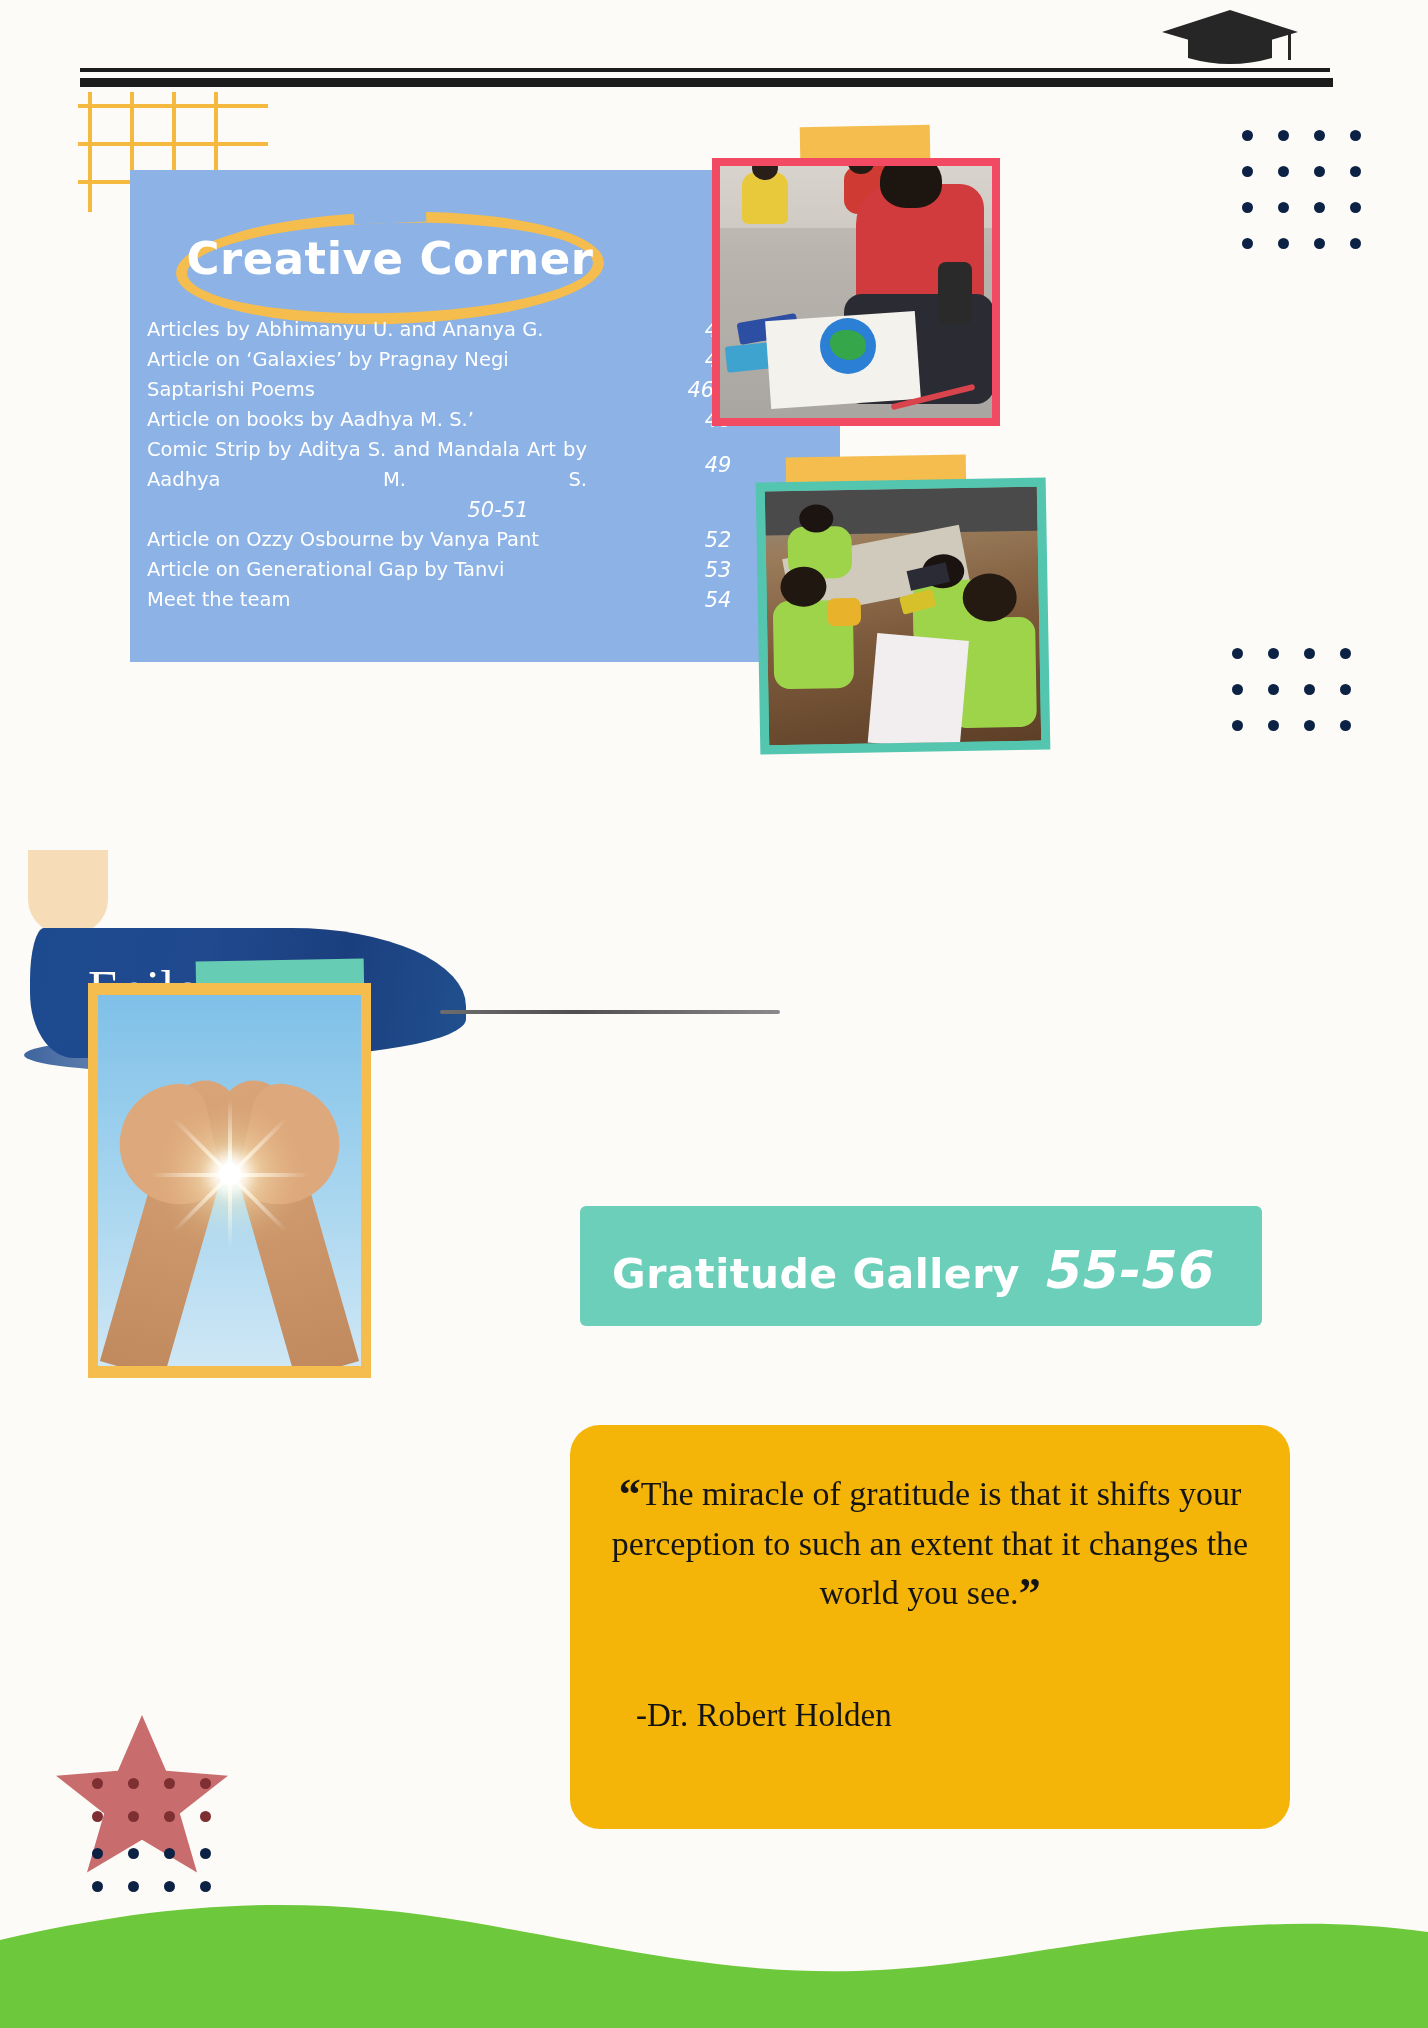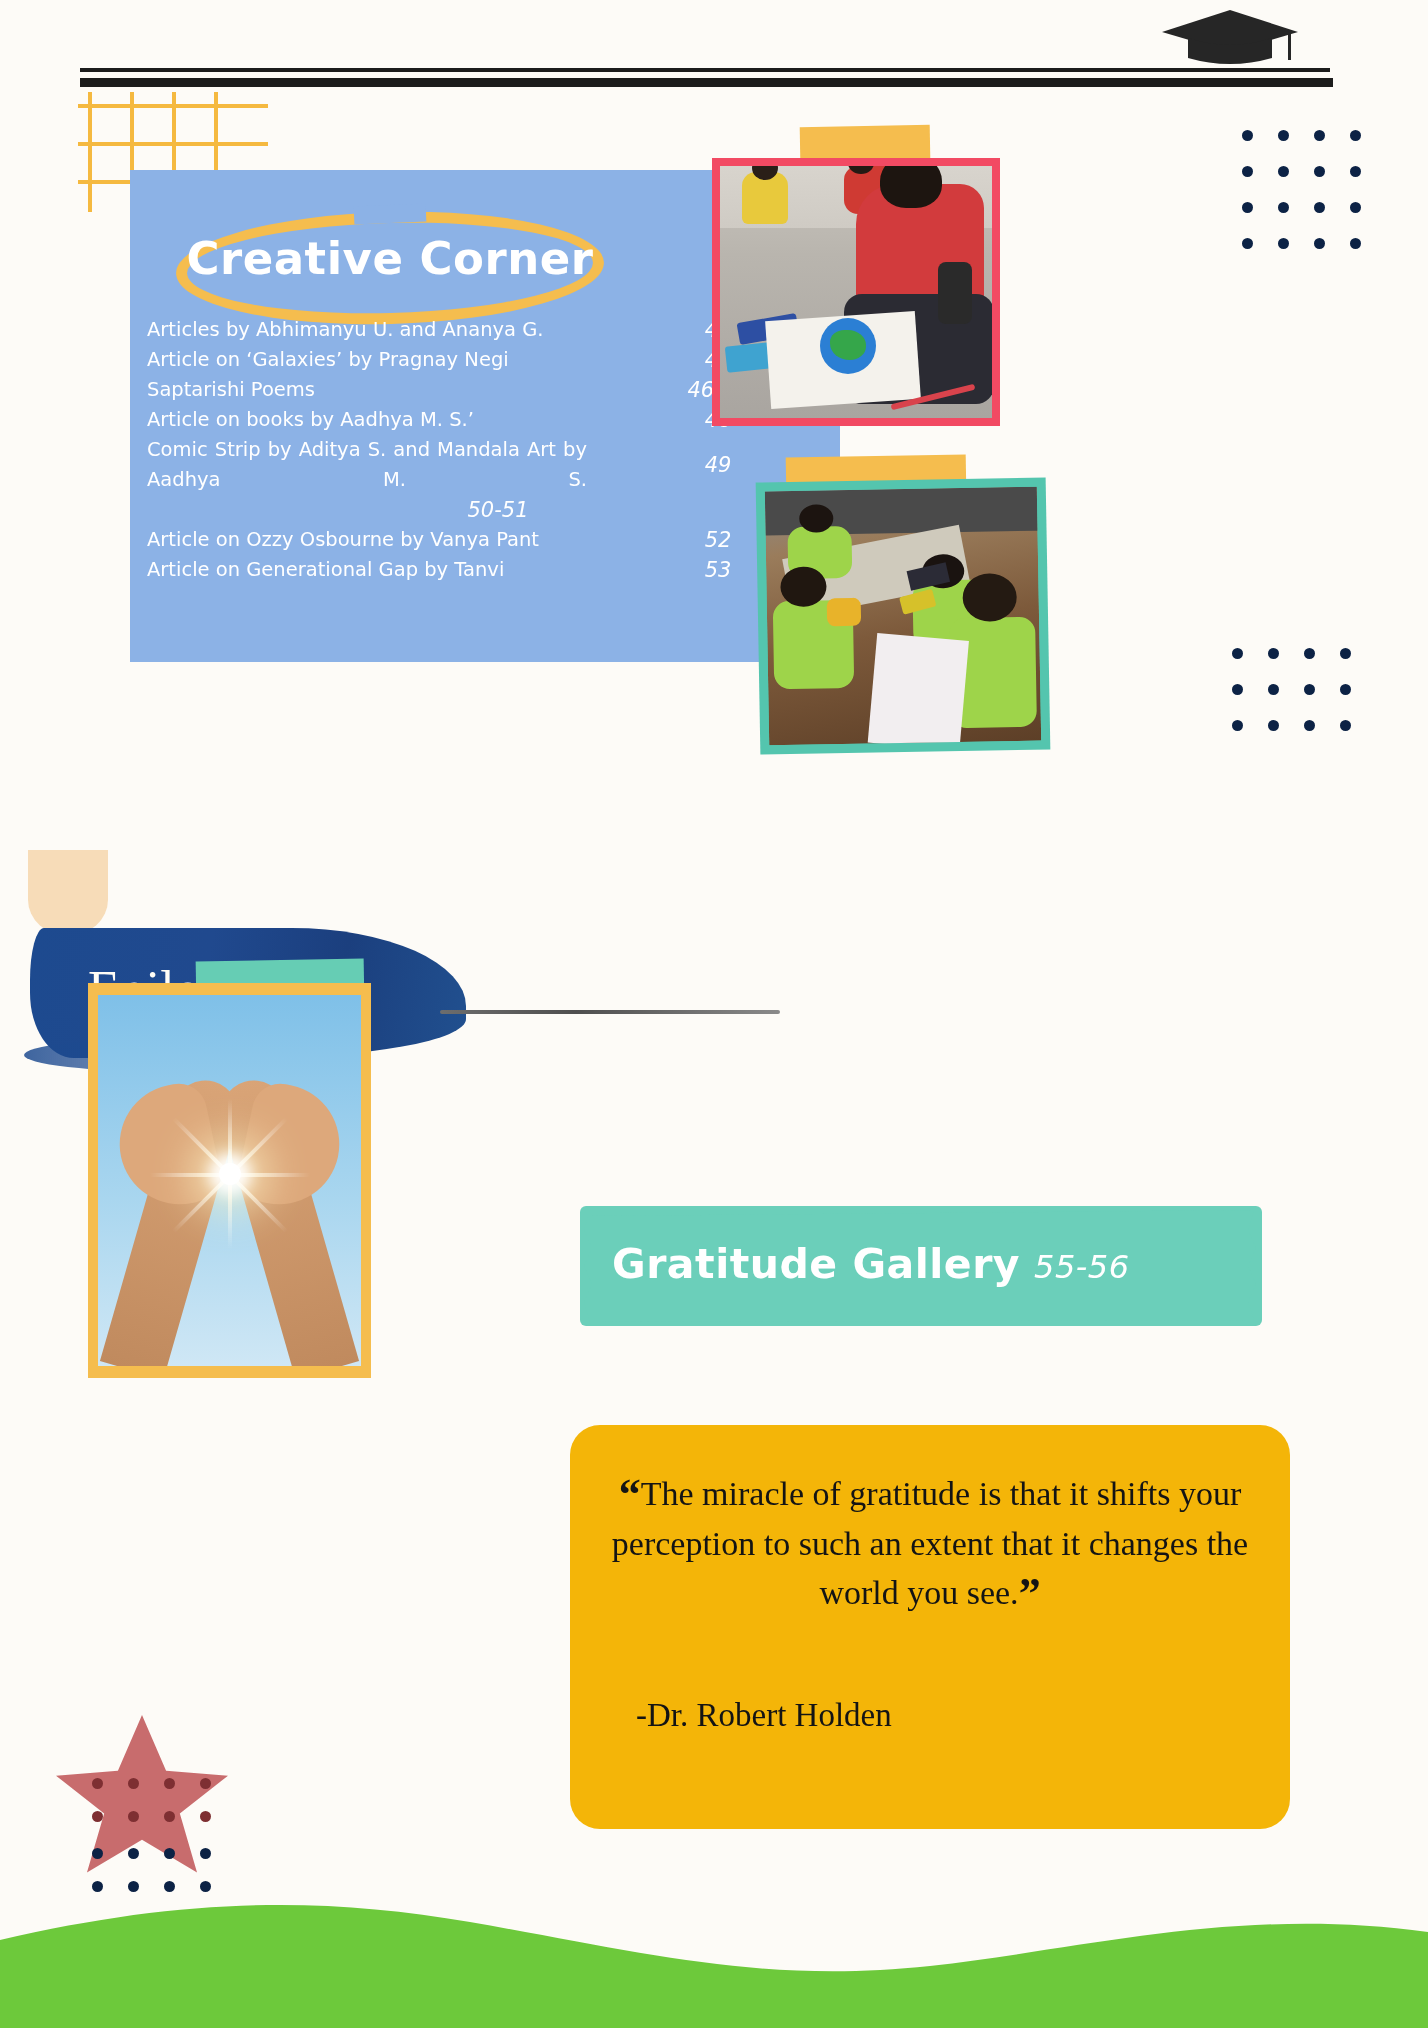--- a/index.html
+++ b/index.html
@@ -150,21 +150,21 @@
   .grat-banner {
     position:absolute; left: 580px; top: 1206px; width: 682px; height: 120px;
     background:#6bcfba; border-radius: 6px;
     -webkit-mask-image: none;
   }
   .grat-text {
     position:absolute; left:612px; top:1240px; width:640px;
     color:#ffffff; font-size:41px; font-weight:bold; letter-spacing:.5px;
     font-family:"DejaVu Sans", sans-serif;
   }
-  .grat-pages { font-style: italic; font-weight: 400; font-size:32px; margin-left:14px; }
+  .grat-pages { font-style: italic; font-weight: 700; font-size:52px; margin-left:26px; }
 
   
   .quote-card {
     position:absolute; left:570px; top:1425px; width:720px; height:404px;
     background:#f4b508; border-radius:30px;
   }
   .quote-body {
     position:absolute; left:40px; top:44px; width:640px;
     font-family:"Liberation Serif", serif; font-size:34px; line-height:49px;
     color:#141414; text-align:center;
@@ -258,20 +258,24 @@
           <div class="toc-page">50-51</div>
         </div>
         <div class="toc-row">
           <div class="toc-label">Article on Ozzy Osbourne by Vanya Pant</div>
           <div class="toc-page">52</div>
         </div>
         <div class="toc-row">
           <div class="toc-label">Article on Generational Gap by Tanvi</div>
           <div class="toc-page">53</div>
         </div>
+        <div class="toc-row">
+          <div class="toc-label">Meet the team</div>
+          <div class="toc-page">54</div>
+        </div>
       </div>
   </div>
 
   <div class="tape tape-y" style="left:800px;top:126px;width:130px;height:34px;transform:rotate(-1deg);"></div>
   <div class="photo photo-1">
     <div class="ph-inner p1">
       <div class="p1bg"></div>
         <div class="band"></div>
       <div class="kidA"></div>
         <div class="kidB"></div>

